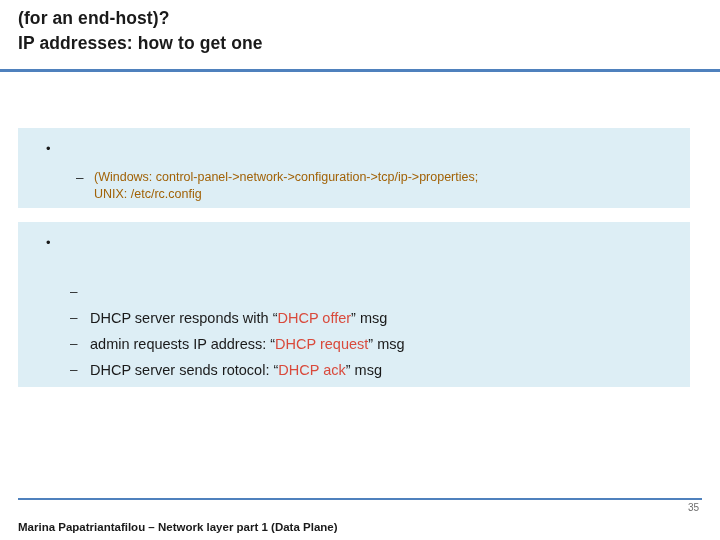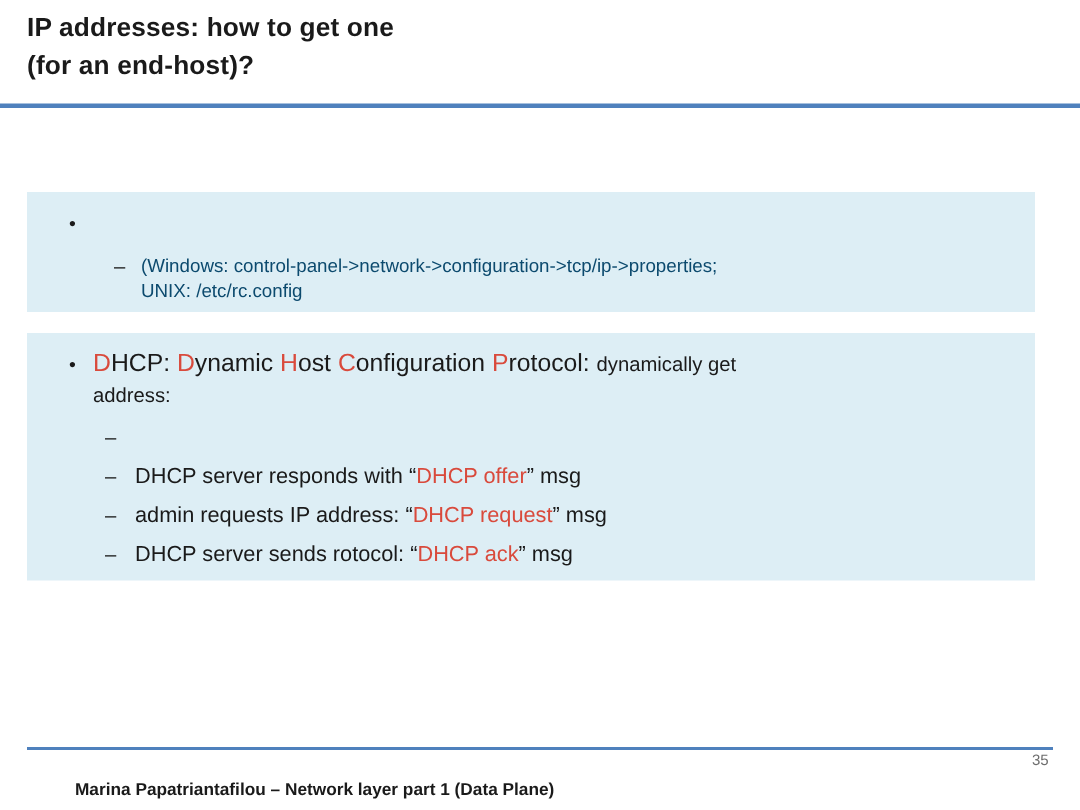--- a/index.html
+++ b/index.html
@@ -86,21 +86,21 @@
   }
   .lvl2 .dash {
     font-size: 13.5px;
     color: #1a1a1a;
     width: 18px;
     flex: 0 0 18px;
     padding-top: 1px;
   }
   .lvl2 .txt {
     font-size: 12.5px;
-    color: #0c4a6e;
+    color: #a16207;
     line-height: 1.32;
   }
   .lvl3 {
     position: absolute;
     display: flex;
     align-items: flex-start;
   }
   .lvl3 .dash {
     font-size: 13.5px;
     color: #1a1a1a;
@@ -127,43 +127,43 @@
   .footer-rule {
     position: absolute;
     left: 18px;
     top: 498px;
     width: 684px;
     height: 1.5px;
     background: #4f81bd;
   }
   .footer-text {
     position: absolute;
-    left: 50px;
+    left: 18px;
     top: 521px;
     font-size: 11.5px;
     font-weight: bold;
     color: #1a1a1a;
     white-space: nowrap;
   }
   .page-num {
     position: absolute;
     left: 688px;
     top: 502px;
     font-size: 10px;
     color: #6d6d6d;
   }
 </style>
 </head>
 <body>
 
 <div class="slide">
 
   <div class="title-block">
+    <div class="title-line">(for an end-host)?</div>
     <div class="title-line">IP addresses: how to get one</div>
-    <div class="title-line">(for an end-host)?</div>
   </div>
   <div class="title-rule"></div>
 
   <div class="content-box" id="box-1"></div>
 
   <div class="lvl1" style="left:46px; top:138px; width:620px;">
     <span class="dot">•</span>
   </div>
 
   <div class="lvl2" style="left:76px; top:169px; width:600px;">
@@ -171,25 +171,20 @@
     <span class="txt">
       <span>(Windows: control-panel-&gt;network-&gt;configuration-&gt;tcp/ip-&gt;properties;</span><br>
       <span>UNIX: /etc/rc.config</span>
     </span>
   </div>
 
   <div class="content-box" id="box-2"></div>
 
   <div class="lvl1" style="left:46px; top:232px; width:630px;">
     <span class="dot">•</span>
-    <span class="txt">
-      <span class="red">D</span><span>HCP: </span><span class="red">D</span><span>ynamic </span><span class="red">H</span><span>ost </span><span class="red">C</span><span>onfiguration </span><span class="red">P</span><span>rotocol: </span><span class="small-tail">dynamically get</span>
-      <br>
-      <span class="sub-line">address:</span>
-    </span>
   </div>
 
   <div class="lvl3" style="left:70px; top:283px; width:600px;">
     <span class="dash">–</span>
   </div>
 
   <div class="lvl3" style="left:70px; top:309px; width:600px;">
     <span class="dash">–</span>
     <span class="txt"><span>DHCP server responds with “</span><span class="red">DHCP offer</span><span>” msg</span></span>
   </div>

